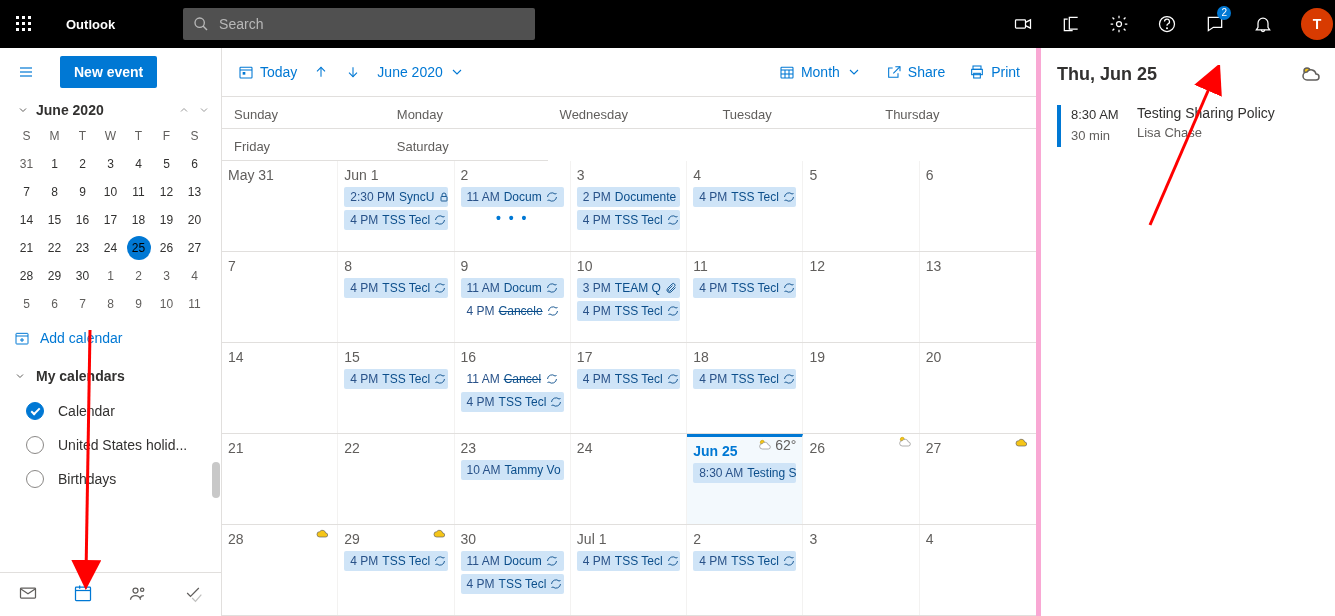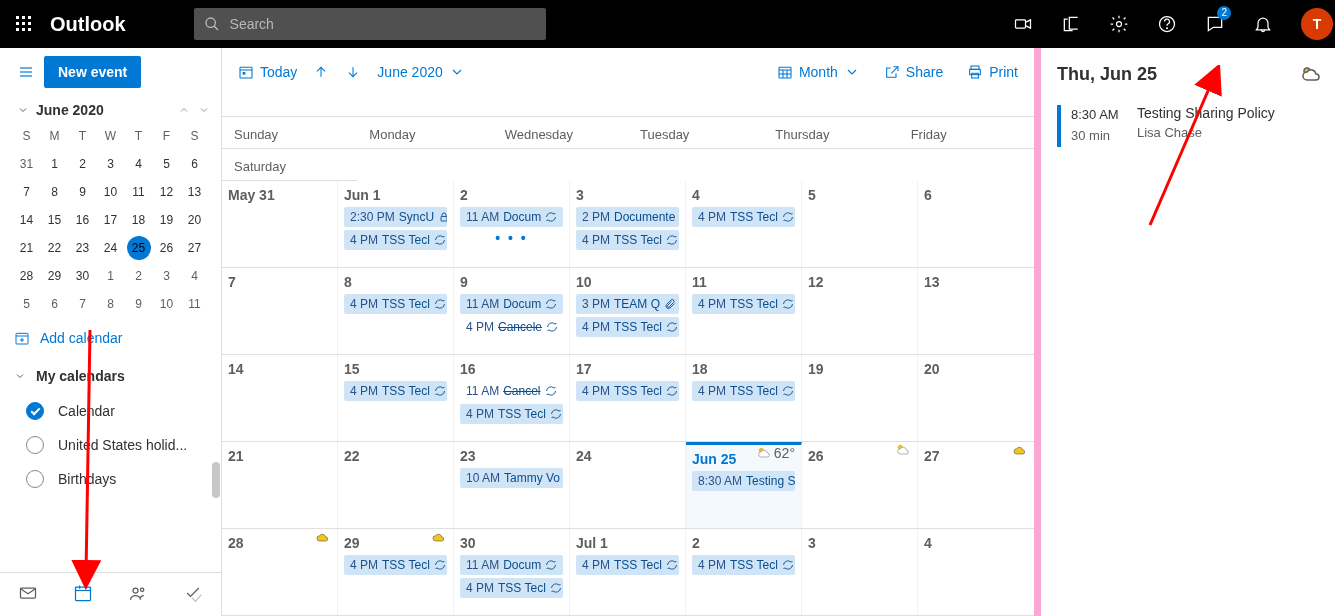--- a/index.html
+++ b/index.html
@@ -1,36 +1,36 @@
 <!DOCTYPE html>
 <html><head>
 <meta charset="utf-8">
 <style>
   * { box-sizing: border-box; margin:0; padding:0; }
   html,body { width:1335px; height:616px; font-family: "Segoe UI", Arial, sans-serif; font-size:14px; color:#323130; background:#fff; overflow:hidden;}
   
   .header { height:48px; background:#000; color:#fff; display:flex; align-items:center; padding:0 8px; position:relative;}
   .waffle { width:32px; height:32px; display:flex; align-items:center; justify-content:center;}
   .waffle svg { width:16px; height:16px; fill:#fff;}
-  .prod-name { font-size:20px; font-weight:600; margin-left:10px;}
+  .prod-name { font-size:13px; font-weight:600; margin-left:26px;}
   .search-box { margin-left:68px; width:352px; height:32px; background:#505050; border-radius:2px; display:flex; align-items:center; padding:0 10px;}
   .search-box svg { width:16px; height:16px; stroke:#b8b8b8; fill:none; stroke-width:2;}
   .search-box span { color:#b8b8b8; margin-left:10px; font-size:14px;}
   .header-icons { position:absolute; right:0; display:flex; height:48px; align-items:center;}
   .hicon { width:48px; height:48px; display:flex; align-items:center; justify-content:center; position:relative;}
   .hicon svg { width:20px; height:20px; stroke:#fff; fill:none; stroke-width:1.5;}
   .badge { position:absolute; top:6px; right:8px; background:#0078d4; color:#fff; border-radius:8px; font-size:10px; padding:0 4px; line-height:14px;}
   .avatar { width:32px; height:32px; border-radius:50%; background:#d83b01; color:#fff; display:flex; align-items:center; justify-content:center; font-weight:600; margin-right:-12px;}
   
   .main { display:flex; height:calc(100% - 48px);}
   .left { width:222px; border-right:1px solid #e1dfdd; display:flex; flex-direction:column; position:relative;}
   .left-top { height:48px; display:flex; align-items:center; padding:0 8px 0 12px; }
   .hamburger { width:28px; display:flex; align-items:center; justify-content:center;}
   .hamburger svg { width:16px; height:16px; stroke:#0078d4; stroke-width:1.8;}
-  .new-event-btn { margin-left:4px; background:#0078d4; color:#fff; border:none; height:32px; padding:0 14px; font-size:14px; font-weight:600; border-radius:2px;}
+  .new-event-btn { margin-left:20px; background:#0078d4; color:#fff; border:none; height:32px; padding:0 14px; font-size:14px; font-weight:600; border-radius:2px;}
   
   .mini-hdr { display:flex; align-items:center; padding:6px 8px 4px 14px;}
   .mini-hdr .chev { width:18px; display:flex; justify-content:center;}
   .mini-hdr .chev svg { width:12px; height:12px; stroke:#605e5c; fill:none; stroke-width:2;}
   .mini-hdr .title { font-weight:600; font-size:14px; margin-left:4px; flex:1;}
   .mini-nav { display:flex; gap:2px;}
   .mini-nav .chev svg { width:12px; height:12px; stroke:#9a9a9a; fill:none; stroke-width:2;}
   .mini-grid { display:grid; grid-template-columns:repeat(7,28px); grid-auto-rows:28px; justify-content:center; font-size:12px; color:#323130;}
   .mini-grid .dh { color:#605e5c; font-weight:400; display:flex; align-items:center; justify-content:center;}
   .mini-grid .dc { display:flex; align-items:center; justify-content:center; color:#605e5c;}
@@ -44,36 +44,36 @@
   .checkbox { width:18px; height:18px; border:1px solid #8a8886; border-radius:50%; flex:none;}
   .checkbox.checked { background:#0078d4; border-color:#0078d4; position:relative;}
   .checkbox.checked::after { content:""; position:absolute; left:4px; top:5px; width:7px; height:3px; border-left:2px solid #fff; border-bottom:2px solid #fff; transform:rotate(-45deg);}
   .left-scroll { position:absolute; right:1px; top:414px; width:8px; height:36px; background:#c8c8c8; border-radius:4px;}
   
   .modbar { position:absolute; bottom:0; left:0; right:0; height:44px; border-top:1px solid #e1dfdd; display:flex; align-items:center; justify-content:space-around;}
   .modbar svg { width:20px; height:20px; stroke:#605e5c; fill:none; stroke-width:1.5;}
   .modbar .active svg { stroke:#0078d4;}
   
   .center { flex:1; display:flex;}
-  .calwrap { flex:1; display:flex; flex-direction:column; border-right:7px solid #f9a8d4;}
+  .calwrap { flex:1; display:flex; flex-direction:column; border-right:5px solid #f9a8d4;}
   .toolbar { height:48px; display:flex; align-items:center; padding:0 16px; border-bottom:0;}
   .tbtn { display:flex; align-items:center; gap:6px; color:#0078d4; font-size:14px; margin-right:16px;}
   .tbtn svg { width:16px; height:16px; stroke:#0078d4; fill:none; stroke-width:1.6;}
   .toolbar .month-label { color:#0078d4;}
   .toolbar-right { margin-left:auto; display:flex; gap:24px;}
   .toolbar-right .tbtn { margin-right:0;}
   
-  .dayhdr { display:grid; grid-template-columns:repeat(6,1fr); border-top:1px solid #e1dfdd;margin-top:20px;}
+  .dayhdr { display:grid; grid-template-columns:repeat(5,1fr); border-top:1px solid #e1dfdd;}
   .dayhdr > div { padding:10px 12px 6px; color:#605e5c; font-size:13px; border-bottom:1px solid #e1dfdd;}
   
   .weeks { flex:1; display:flex; flex-direction:column;}
   .week { flex:1; display:grid; grid-template-columns:repeat(7,1fr); border-bottom:1px solid #e1dfdd; min-height:0;}
   .daycell { border-right:1px solid #f3f2f1; padding:6px 6px 2px; position:relative; overflow:hidden;}
   .daycell:last-child { border-right:none;}
-  .daynum { color:#605e5c; font-size:14px; margin-bottom:4px;font-weight:bold;}
+  .daynum { color:#605e5c; font-size:14px; margin-bottom:4px;}
   .daycell.today { border-top:3px solid #0078d4; background:#f3f9fd;}
   .daycell.today .daynum { color:#0078d4; font-weight:600;}
   .wx { position:absolute; right:6px; top:0; display:flex; align-items:center; gap:2px; font-size:14px; color:#605e5c;}
   .wx svg { width:16px; height:16px; stroke:#605e5c; fill:#f5c518; stroke-width:1;}
   .evt { background:#cfe4f7; color:#0b4e8b; font-size:12px; border-radius:2px; padding:2px 6px; margin-bottom:3px; display:flex; align-items:center; gap:4px; overflow:hidden; white-space:nowrap; height:20px;}
   .evt.plain { background:none; color:#0b4e8b;}
   .evt .t { color:#295289;}
   .evt svg { width:12px; height:12px; stroke:#0b4e8b; fill:none; stroke-width:1.8; flex:none; margin-left:auto;}
   .evt .strike { text-decoration:line-through;}
   .more-dots { color:#0078d4; text-align:center; letter-spacing:2px; font-weight:bold; cursor:pointer;}

